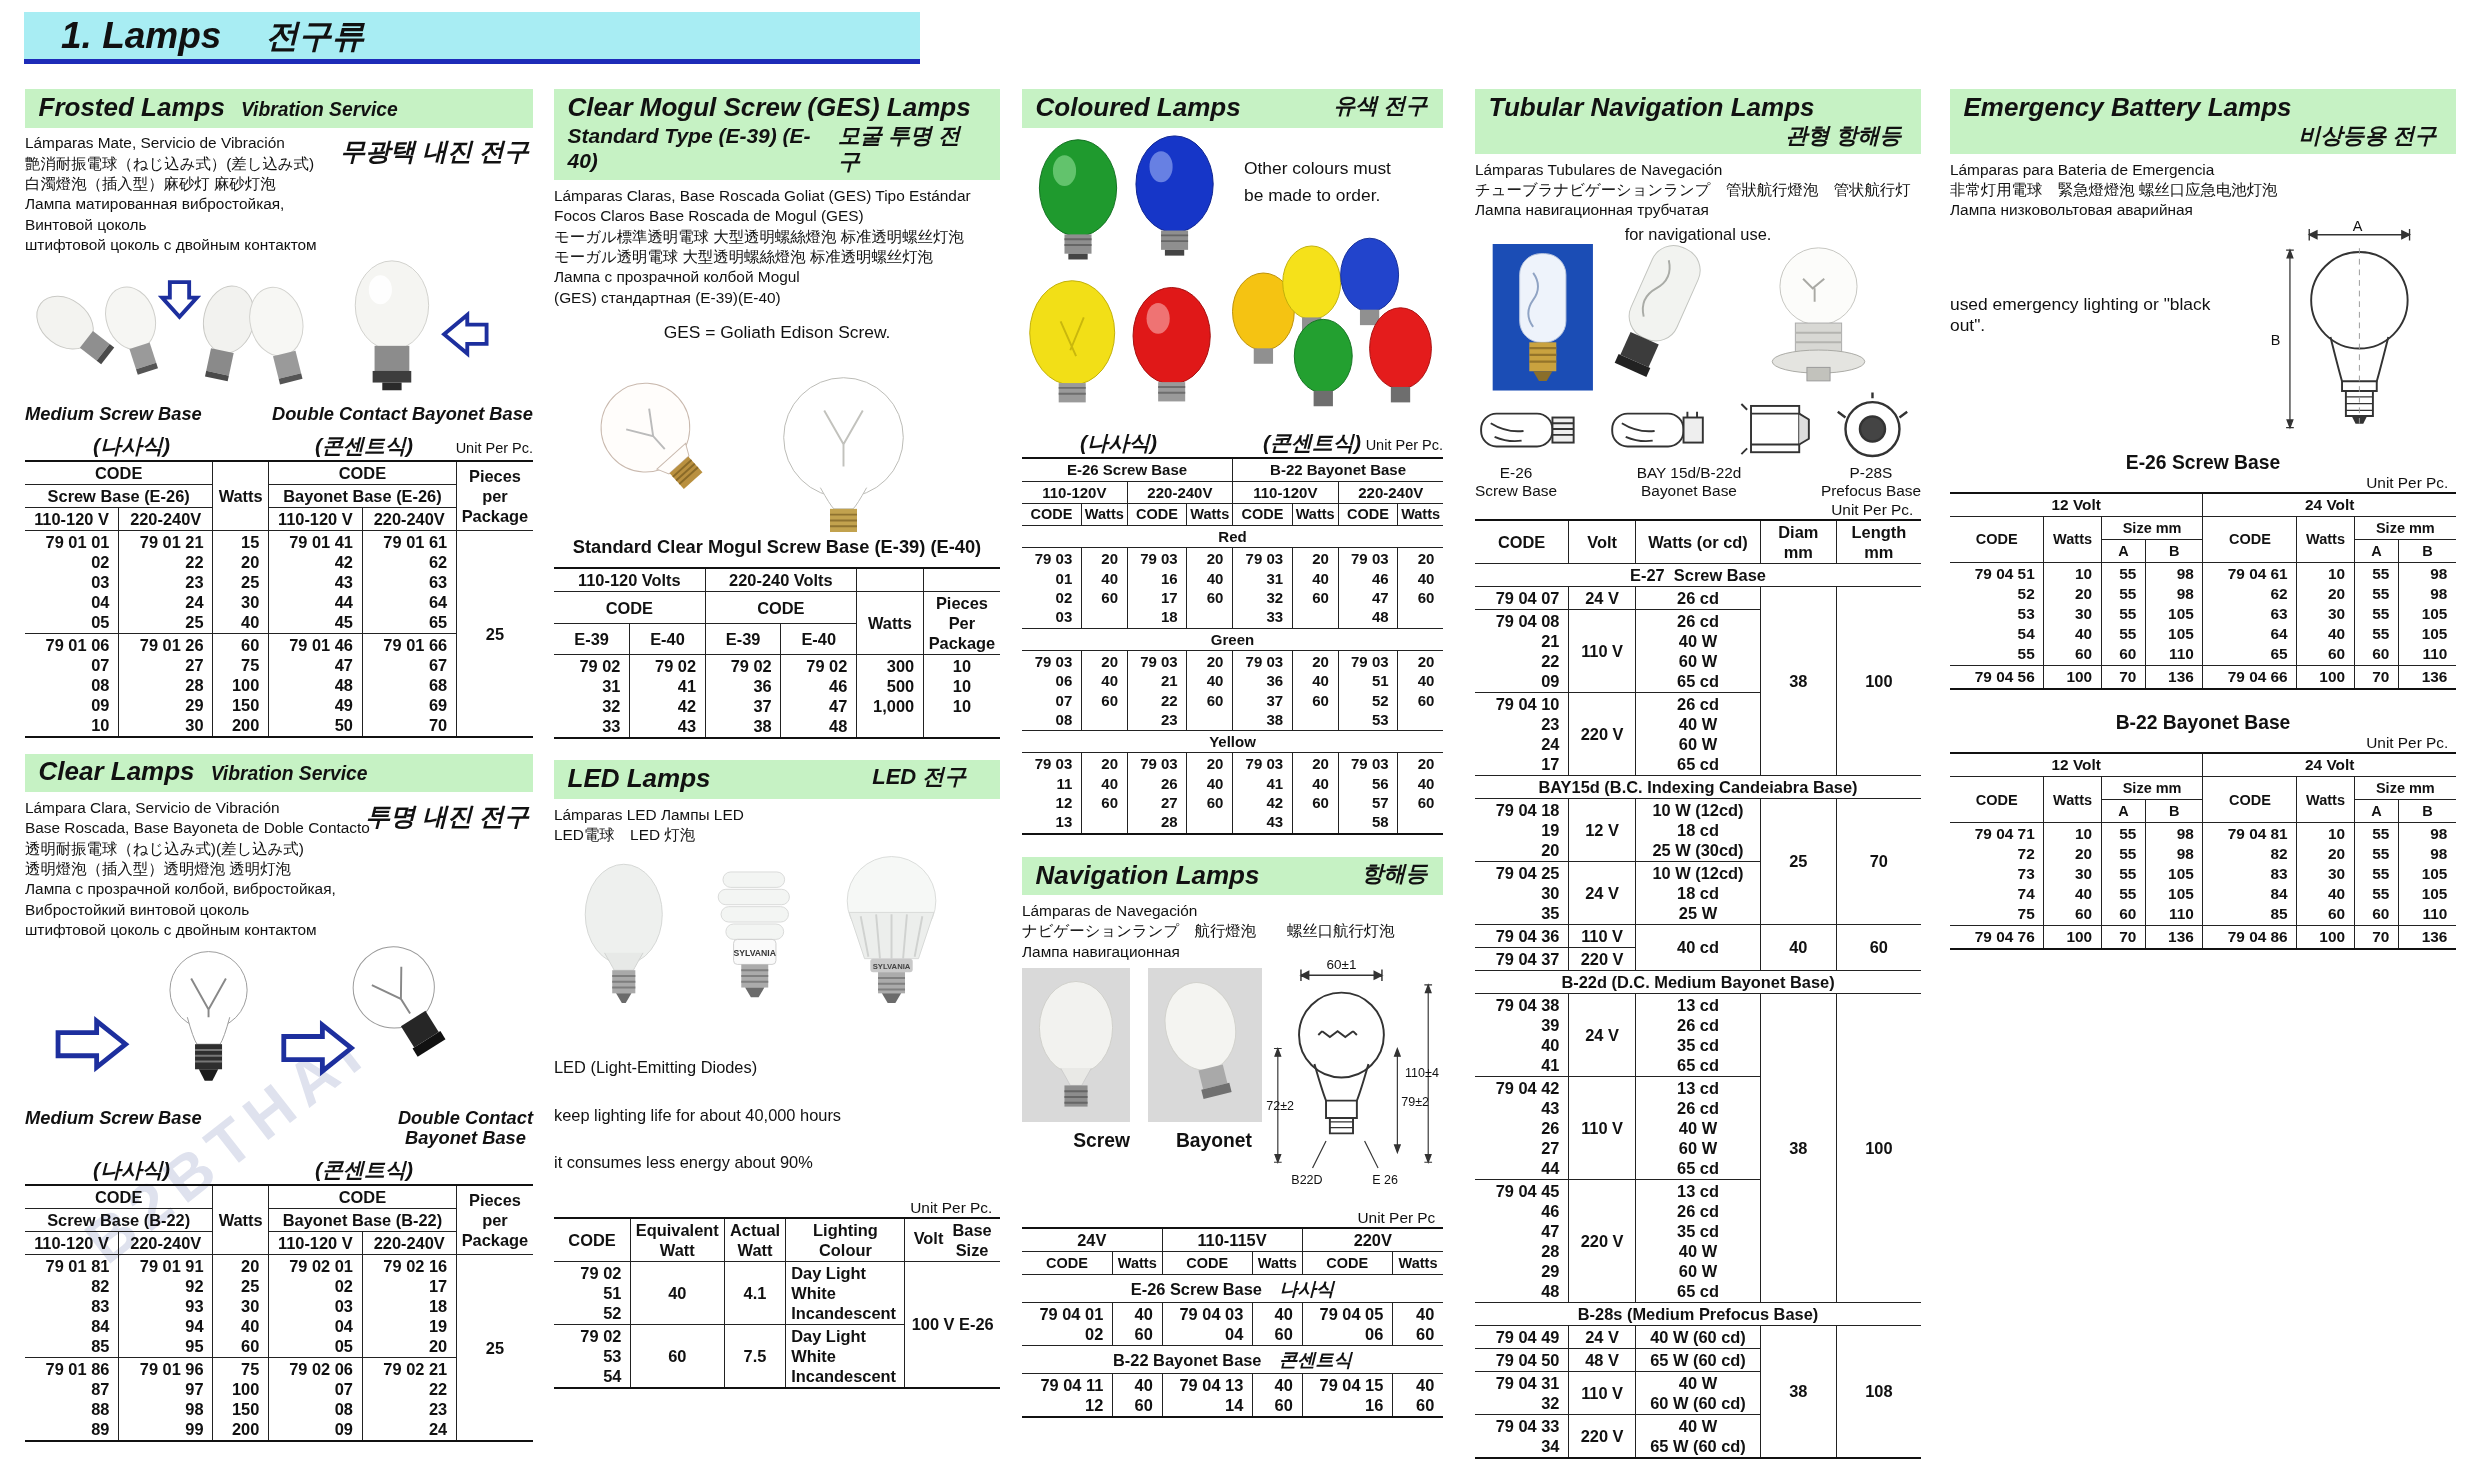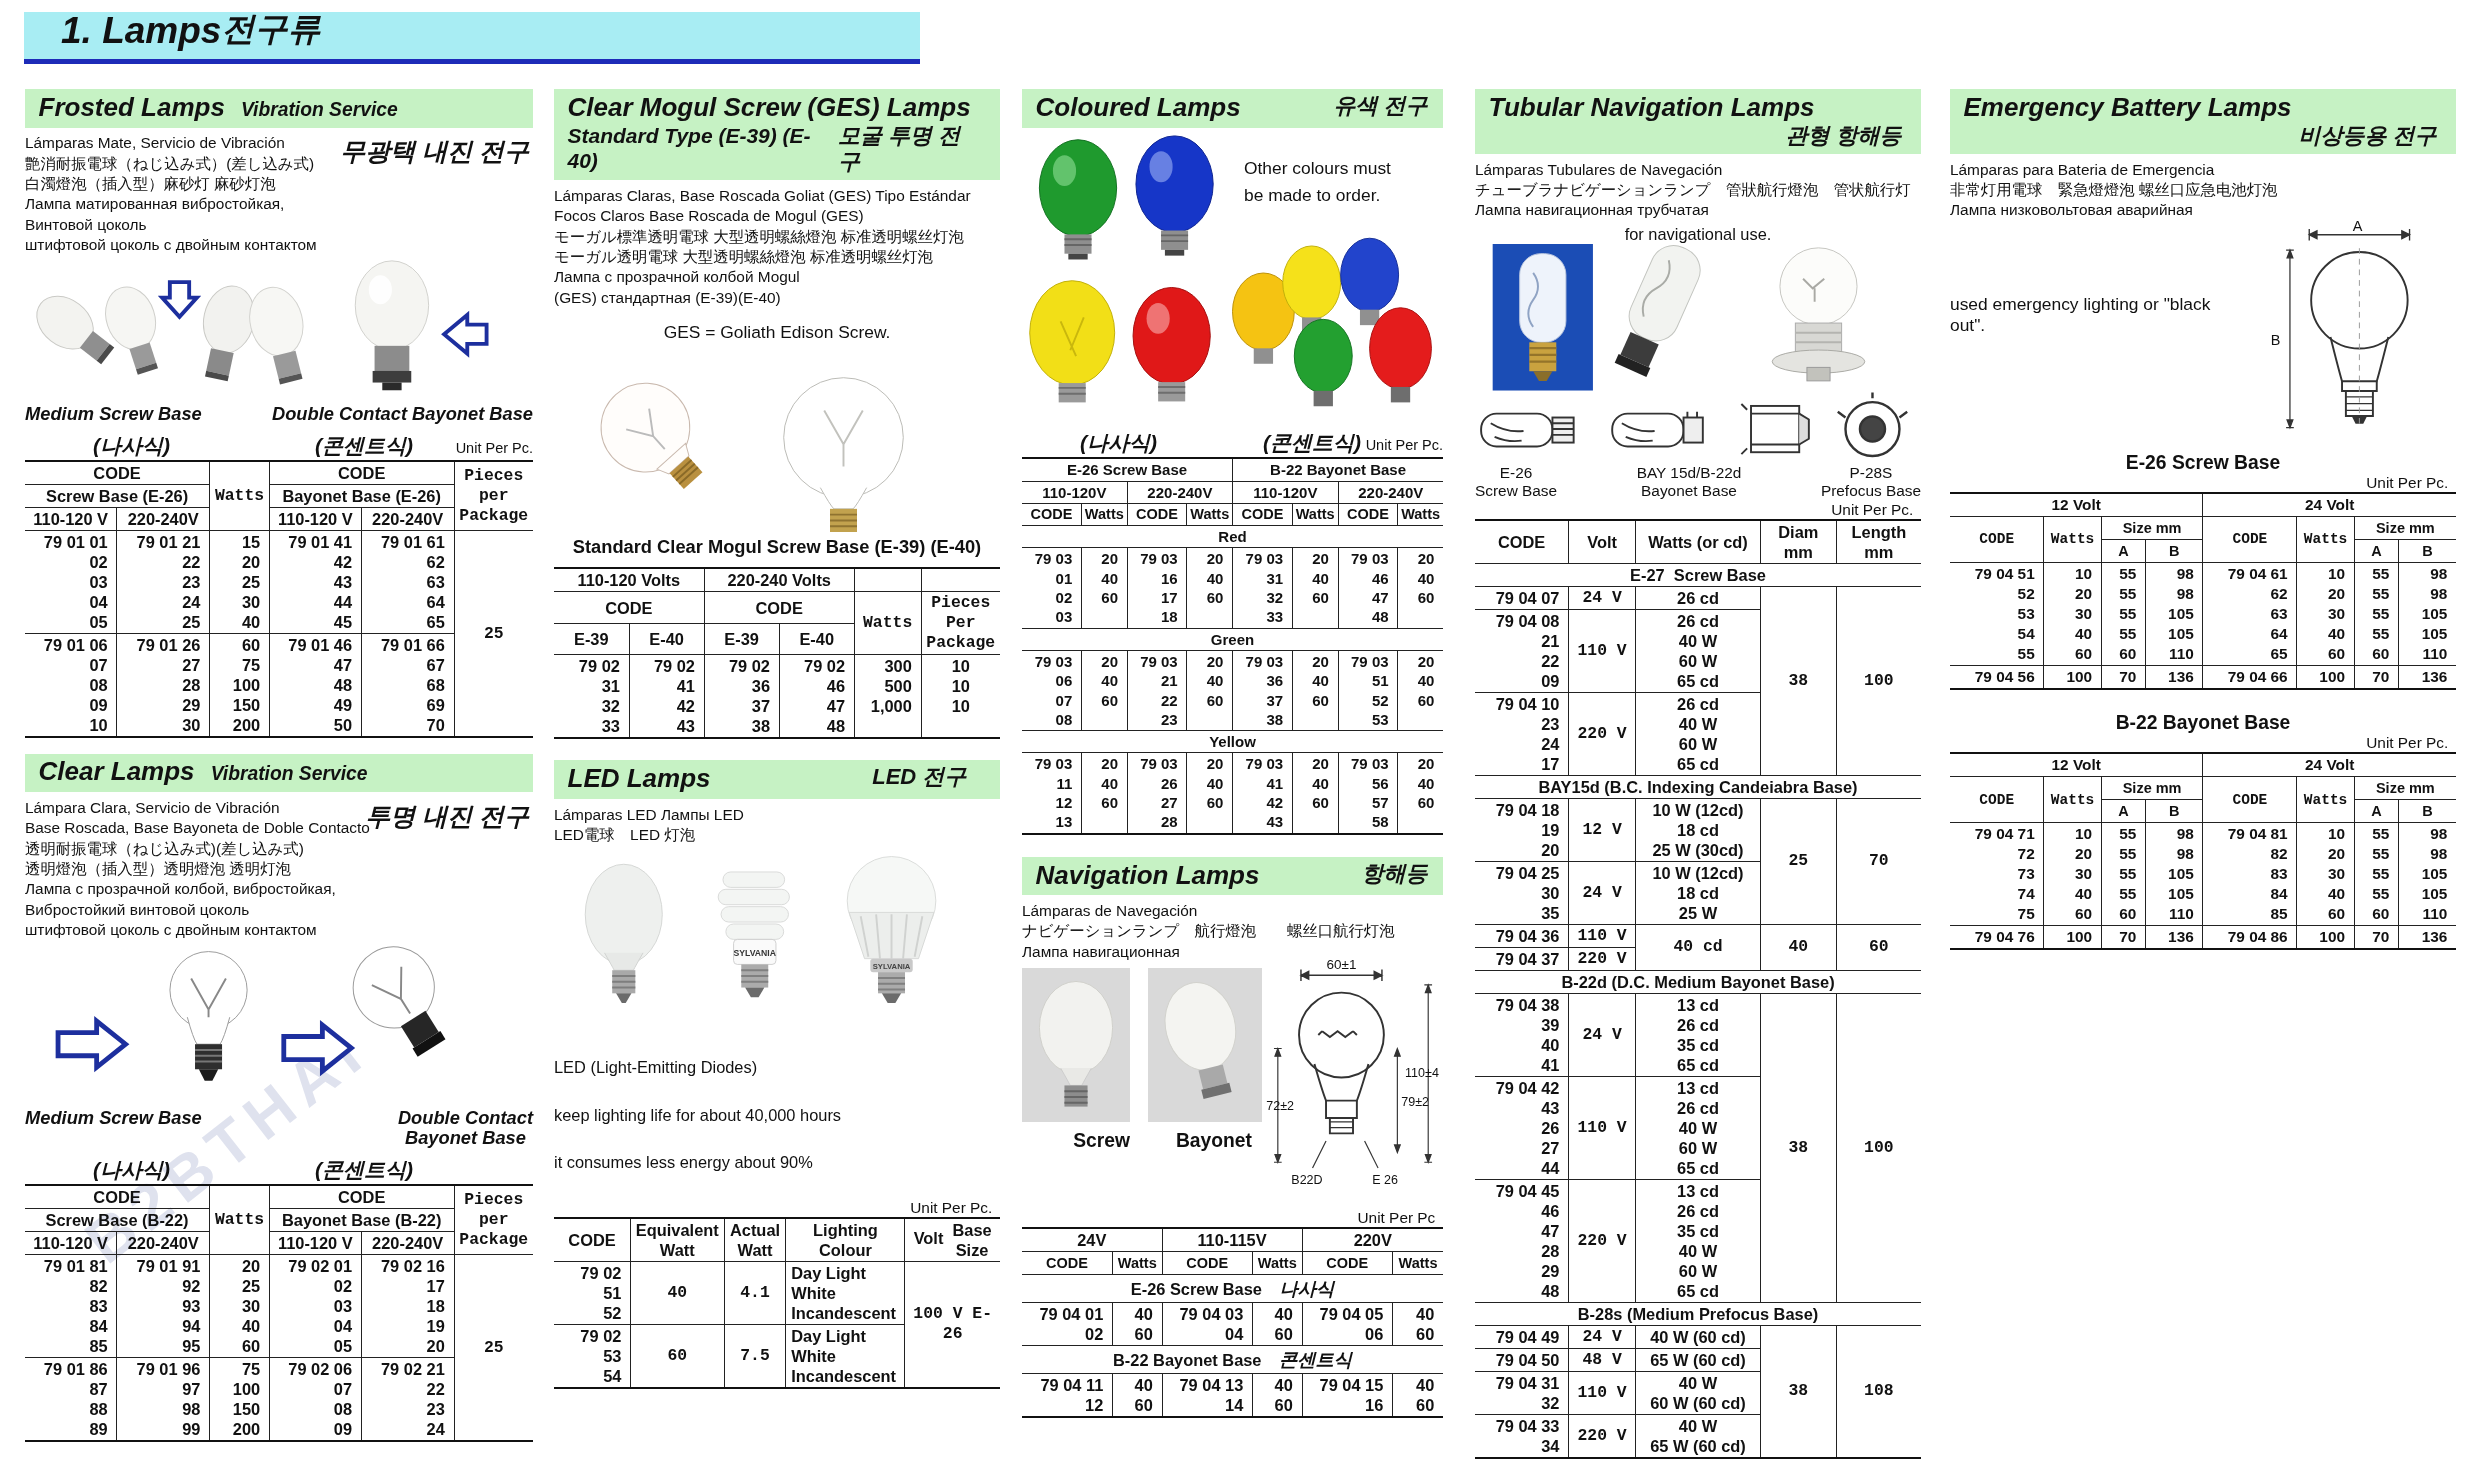--- a/index.html
+++ b/index.html
@@ -1,20 +1,20 @@
 <!DOCTYPE html>
 <html><head>
 <meta charset="utf-8">
 <style>
   html,body{margin:0;padding:0;background:#e8e8e8;}
   #page{position:relative;width:2472px;height:1478px;background:#ffffff;overflow:hidden;
         font-family:"Liberation Sans",sans-serif;color:#111;}
   
   #titlebar{position:absolute;left:24px;top:11.6px;width:896px;height:52px;background:#a8edf3;
-            border-bottom:5.8px solid #1d2bb8;display:flex;
+            border-bottom:5.8px solid #1d2bb8;display:flex;align-items:center;gap:44px;
             padding-left:37px;box-sizing:border-box;}
   #titlebar .t1{font:italic 700 37px/1 "Liberation Sans",sans-serif;}
   #titlebar .t2{font:italic 700 33px/1 "Liberation Sans",sans-serif;}
   
   #wm{position:absolute;left:58px;top:1110px;font:700 62px "Liberation Sans",sans-serif;
       color:rgba(150,160,200,0.30);transform:rotate(-38deg);letter-spacing:9.7px;}
   
   .col{position:absolute;top:89px;}
   #col1{left:25px;width:508px;}
   #col2{left:554px;width:446px;}
@@ -41,21 +41,21 @@
   .capline{font:700 18.3px/1.2 "Liberation Sans",sans-serif;text-align:center;}
   .unit-r{font:400 15.4px "Liberation Sans",sans-serif;text-align:right;padding-right:7.7px;}
   
   .tbl{border-collapse:collapse;width:100%;border-top:2.9px solid #111;border-bottom:2.9px solid #111;}
   .tbl td{border:1.4px solid #222;padding:1px 4.8px;font:600 16.4px/20px "Liberation Sans",sans-serif;
           text-align:center;white-space:pre-line;vertical-align:top;}
   .tbl tr td:first-child{border-left:0;}
   .tbl tr td:last-child{border-right:0;}
   .tbl tr.h td{font-weight:700;vertical-align:middle;}
   .tbl td.num{text-align:right;padding-right:8.7px;}
-  .tbl td.vm{vertical-align:middle;font-family:Liberation Mono, monospace;}
+  .tbl td.vm{vertical-align:middle;}
   .tbl tr.sec td{font-weight:700;border-left:0;border-right:0;}
   .tbl .seckr{font:italic 700 18.3px "Liberation Sans",sans-serif;margin-left:17.4px;}
   .t-col td{font-size:15px;line-height:19.3px;padding:1px 2.9px;}
   .t-em td{font-size:15.4px;line-height:20px;padding:1px 3.9px;}
   .small-h td{font-size:14.5px;}
   
   .photo{display:inline-block;width:108px;height:154px;background:#d9d9d9;margin-right:13.5px;
          text-align:center;vertical-align:top;}
   .photolabel{font:700 19.3px "Liberation Sans",sans-serif;display:inline-block;width:108px;
               margin-right:13.5px;text-align:right;}

